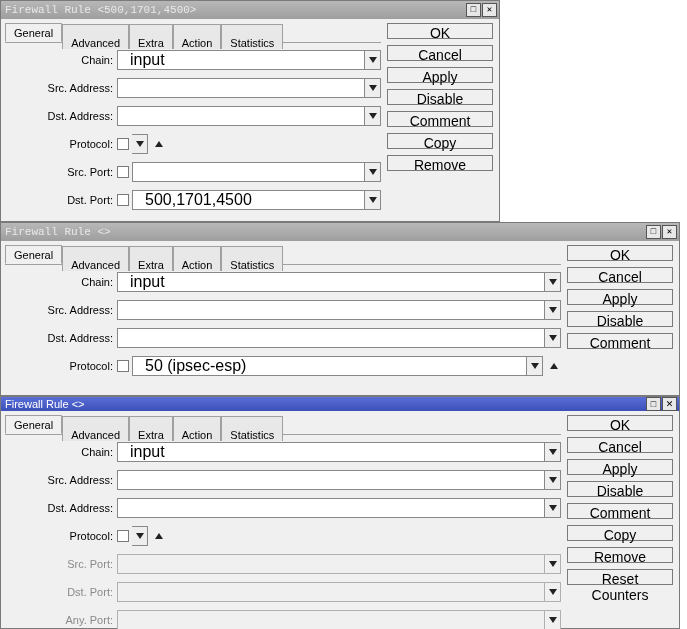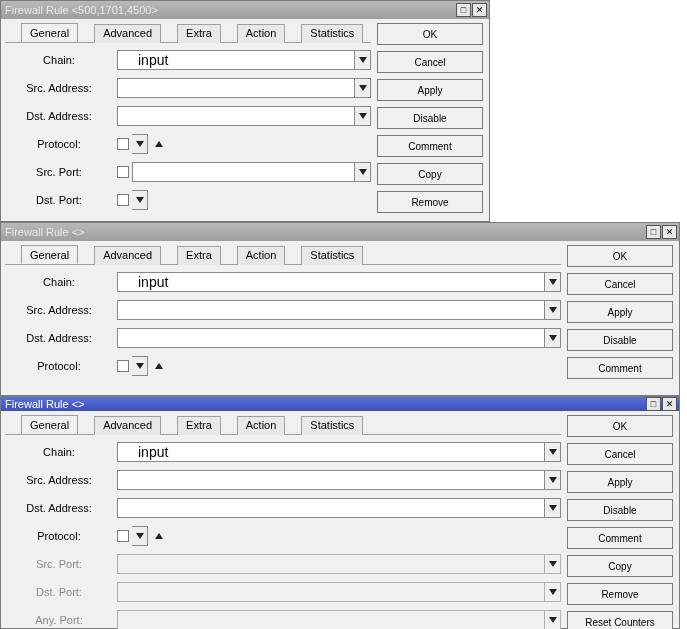--- a/index.html
+++ b/index.html
@@ -23,21 +23,21 @@
     flex-direction: column;
   }
   .titlebar {
     height: 18px;
     display: flex;
     align-items: center;
     padding: 0 2px 0 4px;
     font-size: 11px;
   }
   .titlebar .title-text { flex: 1; color: #fff; }
-  .titlebar.inactive { background: linear-gradient(#b8b8b8,#9e9e9e); }
+  .titlebar.inactive { background: linear-gradient(#b8b8b8,#9e9e9e); font-family: Liberation Mono, monospace; }
   .titlebar.inactive .title-text { color: #e8e8e8; }
   .titlebar.active { background: linear-gradient(#5a6fd8,#3d4fb8); }
   .titlebar.active .title-text { color: #fff; }
   .titlebar .win-btn {
     width: 15px; height: 14px;
     margin-left: 1px;
     border: 1px solid #555;
     background: #e8e8e8;
     display: flex; align-items: center; justify-content: center;
     font-size: 9px; line-height: 1;
@@ -53,66 +53,65 @@
     padding: 4px 6px 4px 4px;
     overflow: hidden;
   }
 
   .tabs {
     display: flex;
     border-bottom: 1px solid #a0a0a0;
     height: 20px;
   }
   .tab {
-    padding: 2px 8px;
+    padding: 12px 8px;
     border: 1px solid #a0a0a0;
     border-bottom: none;
     background: #e8e8e8;
     margin-right: 0;
     position: relative;
     top: 1px;
     cursor: pointer;
     font-size: 11px;
-    margin-left: 16px;
   }
   .tab.active {
     background: #f0f0f0;
     border-bottom: 1px solid #f0f0f0;
     top: 0;
     padding-top: 3px;
   }
 
   .row {
     display: flex;
     align-items: center;
     margin-top: 6px;
     height: 22px;
   }
   .row.gap-top { }
   .row .label {
     width: 112px;
-    text-align: center;
+    text-align: right;
     padding-right: 4px;
     color: #000;
   }
   .row .label.disabled { color: #8a8a8a; }
   .row .chk {
     width: 12px; height: 12px;
     border: 1px solid #7a7a7a;
     background: #fff;
     margin-right: 3px;
     flex-shrink: 0;
   }
   .row .field {
     flex: 1;
     height: 20px;
     border: 1px solid #888;
     background: #fff;
-    padding: 2px 20px;
-    font-size: 14px;
+    padding: 2px 12px;
+    font-size: 16px;
     color: #000;
   }
   .row .field[disabled] { background: #f0f0f0; color:#999; border-color:#b0b0b0; }
   .row .dd-btn {
     width: 16px; height: 20px;
     border: 1px solid #888;
     border-left: none;
     background: #eee;
     display:flex;align-items:center;justify-content:center;
     cursor: pointer;
@@ -127,25 +126,25 @@
   }
 
   .side-buttons {
     width: 112px;
     padding: 4px 6px 4px 0;
     display:flex;
     flex-direction:column;
     gap: 6px;
   }
   .side-buttons button, .side-buttons-inner button {
-    height: 22px;
+    height: 16px;
     border: 1px solid #7a7a7a;
     background: #f0f0f0;
     font-family: inherit;
-    font-size: 10px;
+    font-size: 14px;
     cursor: pointer;
   }
 
   svg.tri-down { width:8px; height:6px; }
   svg.tri-down polygon { fill:#222; }
   svg.tri-up { width:8px; height:6px; }
   svg.tri-up polygon { fill:#222; }
 </style>
 </head>
 <body>
@@ -213,20 +212,21 @@
         <input class="field" value="" style="">
         <span class="dd-btn">
             <svg class="tri-down">
               <polygon points="0,0 8,0 4,6"></polygon>
             </svg>
           </span>
       </div>
       <div class="row">
         <span class="label">Dst. Port:</span>
         <span class="chk"></span>
+        <input class="field" value="500,1701,4500" style="">
         <span class="dd-btn">
             <svg class="tri-down">
               <polygon points="0,0 8,0 4,6"></polygon>
             </svg>
           </span>
       </div>
     </div>
     <div class="side-buttons">
       <button>OK</button>
       <button>Cancel</button>
@@ -278,20 +278,21 @@
         <input class="field" value="" style="">
         <span class="dd-btn">
             <svg class="tri-down">
               <polygon points="0,0 8,0 4,6"></polygon>
             </svg>
           </span>
       </div>
       <div class="row gap-top">
         <span class="label">Protocol:</span>
         <span class="chk"></span>
+        <input class="field" value="50 (ipsec-esp)" style="">
         <span class="dd-btn">
             <svg class="tri-down">
               <polygon points="0,0 8,0 4,6"></polygon>
             </svg>
           </span>
         <span class="up-btn">
             <svg class="tri-up">
               <polygon points="0,6 8,6 4,0"></polygon>
             </svg>
           </span>

